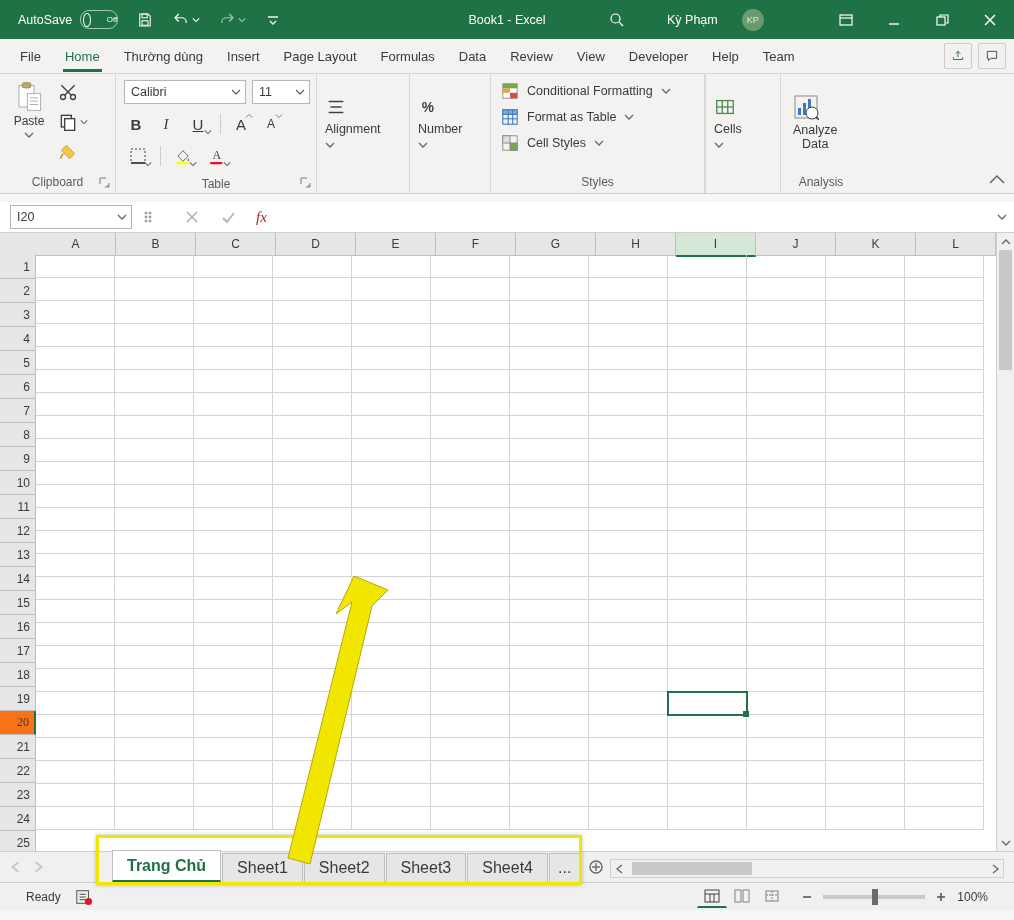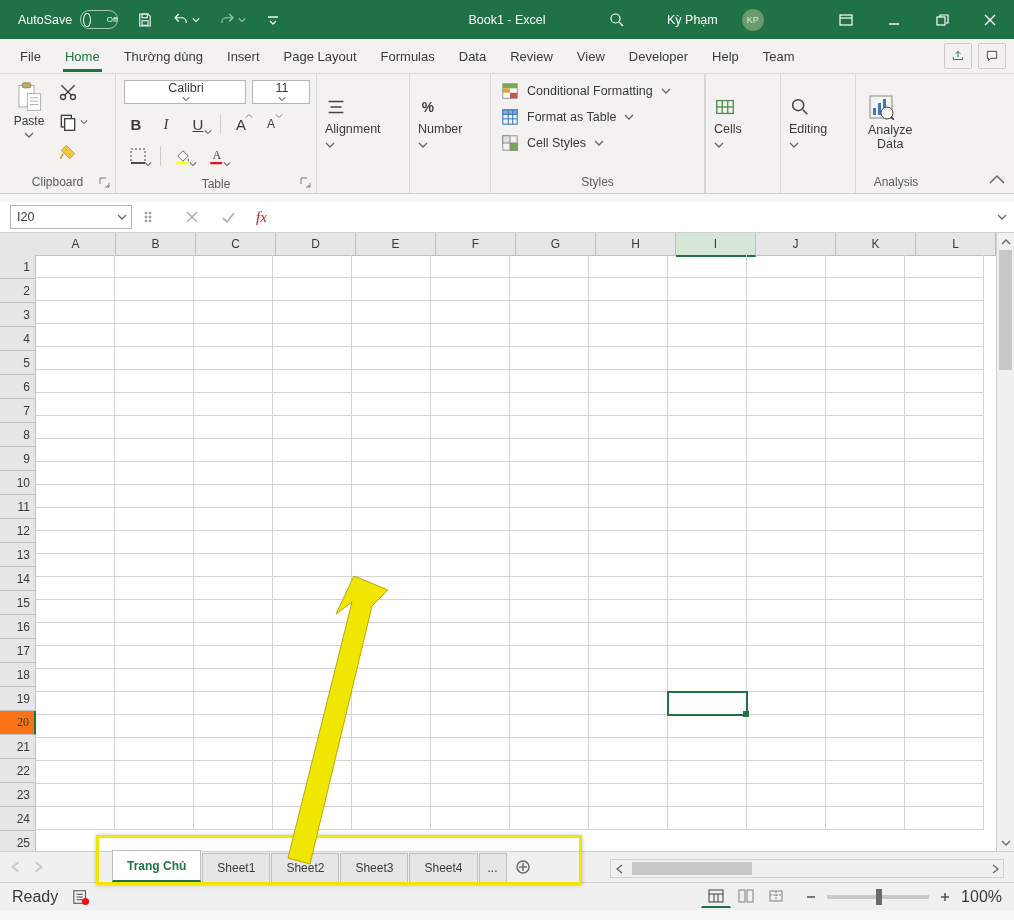--- a/index.html
+++ b/index.html
@@ -51,21 +51,21 @@
   .grp-clipboard{width:115px;}
   .paste{display:flex;flex-direction:column;align-items:center;width:42px;gap:2px;margin-top:2px;}
   .paste .ico{width:28px;height:30px;}
   .paste .t{font-size:12px;}
   .paste .car{width:10px;height:10px;}
   .clip-side{display:flex;flex-direction:column;gap:10px;margin-left:8px;margin-top:2px;}
   .clip-side .ico{width:20px;height:20px;}
   
   .grp-font{width:200px;}
   .grp-font .body{flex-direction:column;gap:8px;}
-  .select{border:1px solid #b5b5b5;height:22px;background:#fff;display:flex;align-items:center;justify-content:space-between;padding:0 4px 0 6px;font-size:12.5px;flex-direction:column;}
+  .select{border:1px solid #b5b5b5;height:22px;background:#fff;display:flex;align-items:center;justify-content:space-between;padding:0 4px 0 6px;font-size:12.5px;}
   .select .car{width:10px;height:10px;}
   .font-row{display:flex;gap:6px;}
   .iconbtn{width:24px;height:24px;display:flex;align-items:center;justify-content:center;position:relative;}
   .iconbtn.w{width:28px;}
   .iconbtn .car{position:absolute;right:0;bottom:0;width:8px;height:8px;}
   
   .grp-vert{display:flex;flex-direction:column;align-items:center;justify-content:center;gap:4px;padding:4px 18px;}
   .grp-vert .ico{width:22px;height:22px;}
   .grp-vert .t{font-size:12.5px;}
   .grp-vert .car{width:10px;height:10px;}
@@ -105,30 +105,30 @@
   .vscroll{width:17px;background:#f0f0f0;border-left:1px solid #d0d0d0;display:flex;flex-direction:column;}
   .vscroll .btn{height:17px;display:flex;align-items:center;justify-content:center;}
   .vscroll .track{flex:1;position:relative;}
   .vscroll .thumb{position:absolute;left:2px;right:2px;top:0;height:120px;background:#c8c8c8;}
   
   .sheet-tabs{height:30px;background:#f0f0f0;border-top:1px solid #cfcfcf;display:flex;align-items:center;position:relative;}
   .sheet-nav{display:flex;margin-left:10px;gap:10px;}
   .sheet-nav .ico{width:12px;height:12px;opacity:0.4;}
   .tabs-highlight{position:absolute;left:96px;top:-17px;width:480px;height:44px;border:3px solid var(--highlight);box-shadow:0 0 4px rgba(0,0,0,0.25);pointer-events:none;}
   .tabs{display:flex;margin-left:68px;height:100%;align-items:flex-end;}
-  .sheet-tab{padding:4px 14px;height:20px;background:#e6e6e6;border:1px solid #bfbfbf;border-bottom:none;font-size:12px;margin-right:1px;display:flex;align-items:center;}
+  .sheet-tab{padding:4px 14px;height:20px;background:#e6e6e6;border:1px solid #bfbfbf;border-bottom:none;font-size:16px;margin-right:1px;display:flex;align-items:center;}
   .sheet-tab.active{background:#fff;color:var(--excel-green);font-weight:600;border-bottom:2px solid var(--excel-green);height:21px;}
   .sheet-tab.more{padding:4px 8px;}
   .add-sheet{width:22px;height:22px;border-radius:50%;display:flex;align-items:center;justify-content:center;margin-left:4px;}
   .hscroll{position:absolute;left:610px;right:10px;height:17px;top:7px;background:#f0f0f0;border:1px solid #d0d0d0;display:flex;}
   .hscroll .btn{width:17px;display:flex;align-items:center;justify-content:center;}
   .hscroll .track{flex:1;position:relative;}
   .hscroll .thumb{position:absolute;top:2px;bottom:2px;left:4px;width:120px;background:#c8c8c8;}
   
-  .status{height:27px;background:#f0f0f0;border-top:1px solid #cfcfcf;display:flex;align-items:center;padding:0 12px;gap:14px;font-size:16px;}
+  .status{height:27px;background:#f0f0f0;border-top:1px solid #cfcfcf;display:flex;align-items:center;padding:0 26px;gap:14px;font-size:12px;}
   .status .sp{flex:1;}
   .views{display:flex;gap:0;}
   .views .v{width:28px;height:20px;border:1px solid transparent;display:flex;align-items:center;justify-content:center;}
   .views .v.active{border-bottom:2px solid var(--excel-green);}
   .zoom{display:flex;align-items:center;gap:10px;}
   .zoom .slider{width:102px;height:4px;background:#c8c8c8;position:relative;}
   .zoom .slider .t{position:absolute;left:50%;top:-5px;width:1px;height:14px;background:#999;}
   .zoom .slider .h{position:absolute;left:48%;top:-6px;width:6px;height:16px;background:#6b6b6b;}
   
   .arrow-svg{position:absolute;pointer-events:none;z-index:500;}
@@ -458,33 +458,20 @@
           <line x1="15" y1="5" x2="15" y2="19"></line>
         </svg>
       <div class="t">Cells</div>
       <svg class="car" viewBox="0 0 10 10">
           <path d="M1 3l4 4 4-4" fill="none" stroke="#666" stroke-width="1.3"></path>
         </svg>
     </div>
     <div class="label"></div>
   </div>
 
-  <div class="group grp-editing">
-    <div class="body grp-vert">
-      <svg class="ico" viewBox="0 0 24 24" fill="none" stroke="#404040" stroke-width="1.6">
-          <circle cx="10" cy="10" r="6"></circle>
-          <path d="M15 15l5 5"></path>
-        </svg>
-      <div class="t">Editing</div>
-      <svg class="car" viewBox="0 0 10 10">
-          <path d="M1 3l4 4 4-4" fill="none" stroke="#666" stroke-width="1.3"></path>
-        </svg>
-    </div>
-    <div class="label"></div>
-  </div>
 
   <div class="group grp-analyze">
     <div class="body grp-vert" style="padding:4px 12px;">
       <svg width="26" height="26" viewBox="0 0 26 26" fill="none">
           <rect x="2" y="2" width="22" height="22" stroke="#888"></rect>
           <rect x="5" y="14" width="3" height="7" fill="#3b7abf"></rect>
           <rect x="10" y="9" width="3" height="12" fill="#3b7abf"></rect>
           <rect x="15" y="5" width="3" height="16" fill="#3b7abf"></rect>
           <circle cx="19" cy="19" r="6" fill="#fff" stroke="#404040"></circle>
           <path d="M23 23l3 3" stroke="#404040" stroke-width="1.6"></path>

